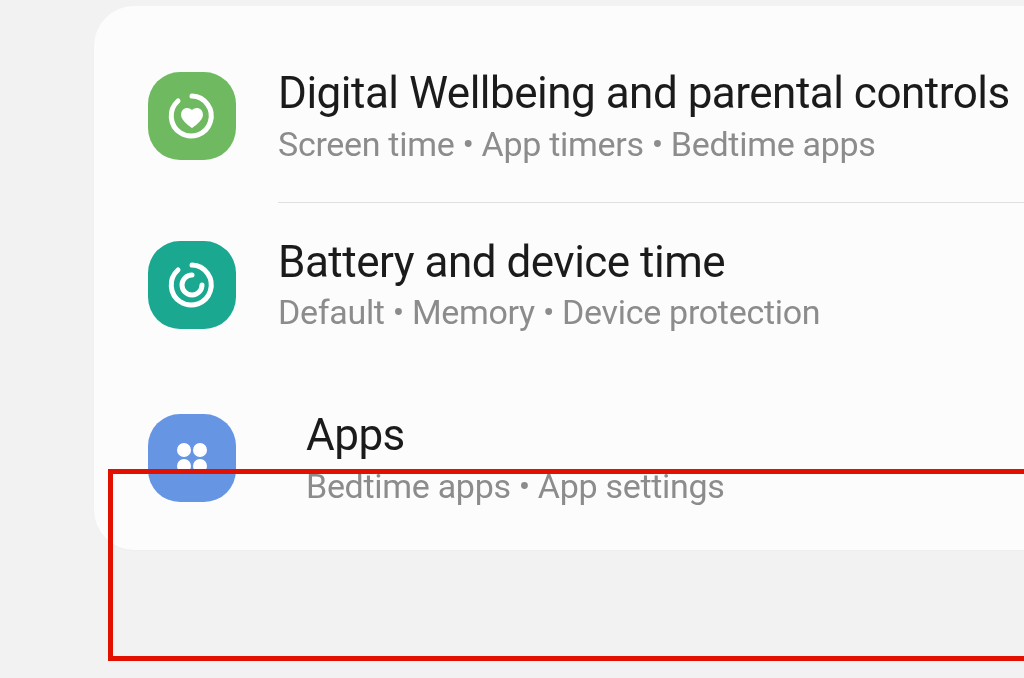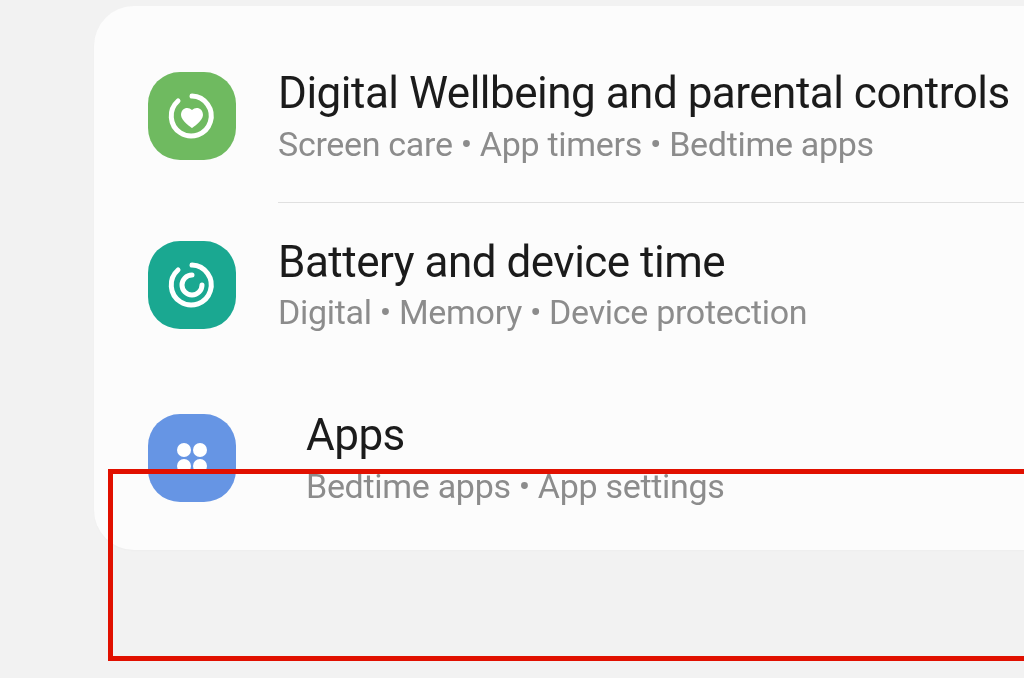--- a/index.html
+++ b/index.html
@@ -91,40 +91,40 @@
       <svg width="56" height="56" viewBox="0 0 56 56">
         <g fill="none" stroke="#ffffff" stroke-width="5" stroke-linecap="round">
           <path d="M 28 8 A 20 20 0 1 1 14 13"></path>
         </g>
         <path d="M28 22 C24 18 17 20 17 27 C17 33 28 40 28 40 C28 40 39 33 39 27 C39 20 32 18 28 22 Z" fill="#ffffff"></path>
       </svg>
     </div>
     <div class="text-block">
       <div class="item-title">Digital Wellbeing and parental controls</div>
       <div class="item-subtitle">
-        <span>Screen care</span><span class="dot">•</span><span>App timers</span><span class="dot">•</span><span>Bedtime apps</span>
+        <span>Screen time</span><span class="dot">•</span><span>App timers</span><span class="dot">•</span><span>Bedtime apps</span>
       </div>
     </div>
   </div>
 
   <div class="divider"></div>
 
   <div class="settings-item">
     <div class="icon-wrapper squircle" style="background:#1aa891;">
       <svg width="56" height="56" viewBox="0 0 56 56">
         <g fill="none" stroke="#ffffff" stroke-width="5" stroke-linecap="round">
           <path d="M 28 8 A 20 20 0 1 1 14 13"></path>
           <path d="M 28 18 A 10 10 0 1 0 38 28"></path>
         </g>
       </svg>
     </div>
     <div class="text-block">
       <div class="item-title">Battery and device time</div>
       <div class="item-subtitle">
-        <span>Digital</span><span class="dot">•</span><span>Memory</span><span class="dot">•</span><span>Device protection</span>
+        <span>Default</span><span class="dot">•</span><span>Memory</span><span class="dot">•</span><span>Device protection</span>
       </div>
     </div>
   </div>
 
   <div class="divider" style="margin-left:0;margin-right:0;background:transparent;height:0;"></div>
 
   <div class="settings-item" style="padding-top:44px;padding-bottom:44px;gap:28px;">
     <div class="icon-wrapper squircle" style="background:#6695e4;">
       <svg width="48" height="48" viewBox="0 0 48 48">
         <circle cx="16" cy="16" r="7" fill="#ffffff"></circle>

